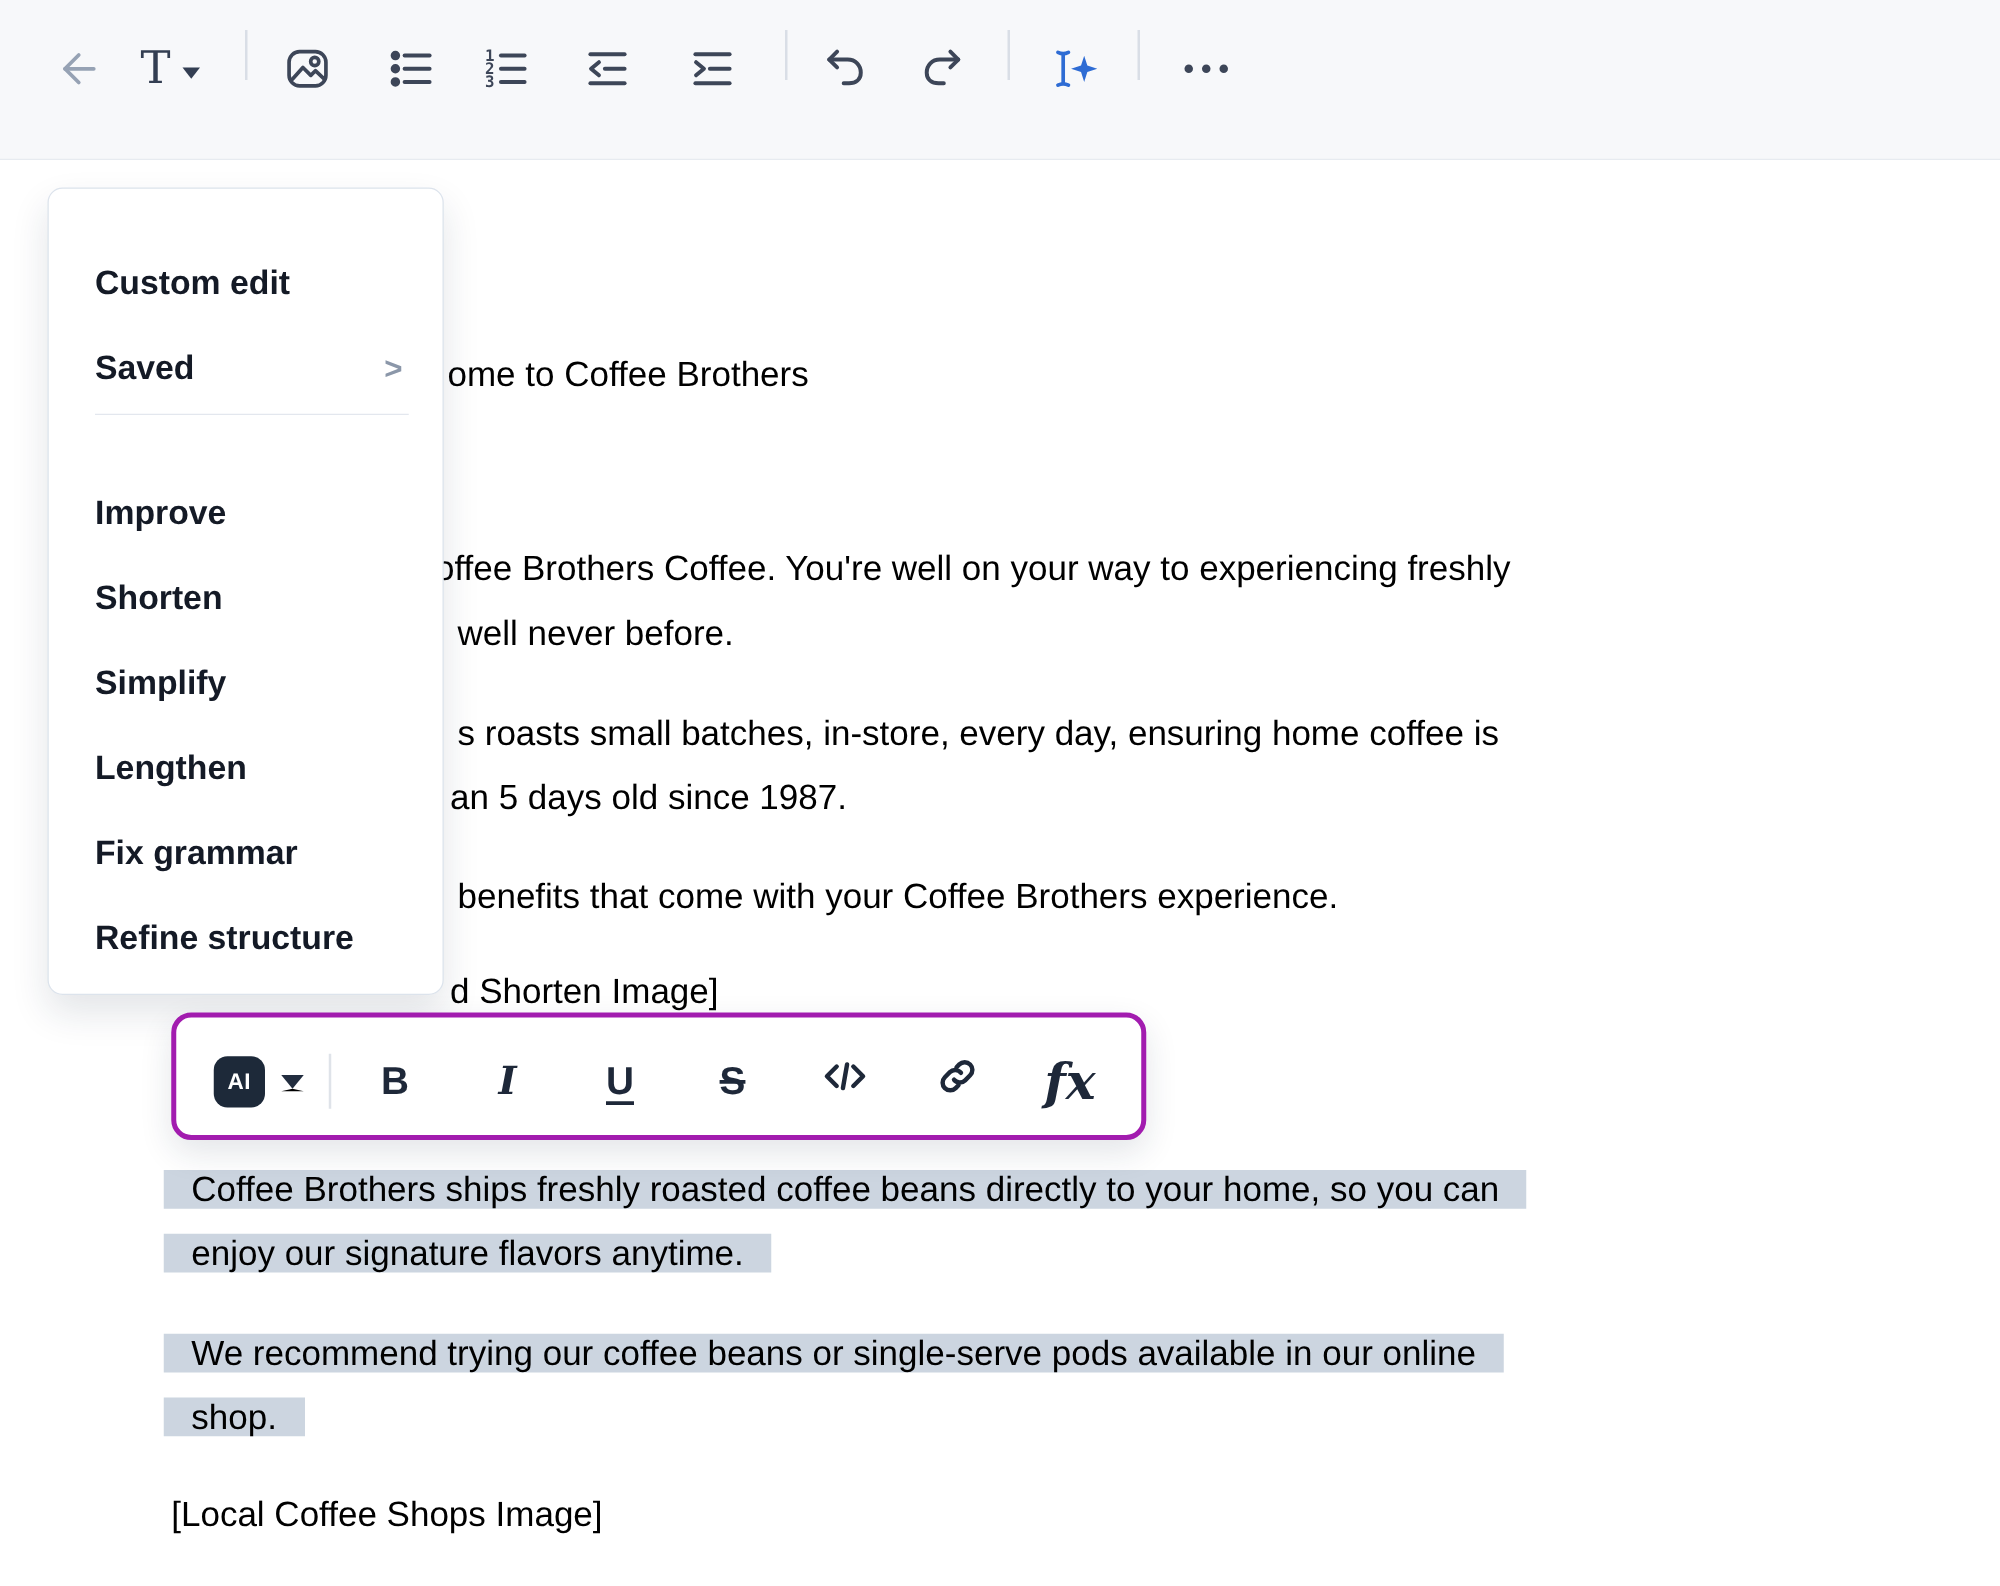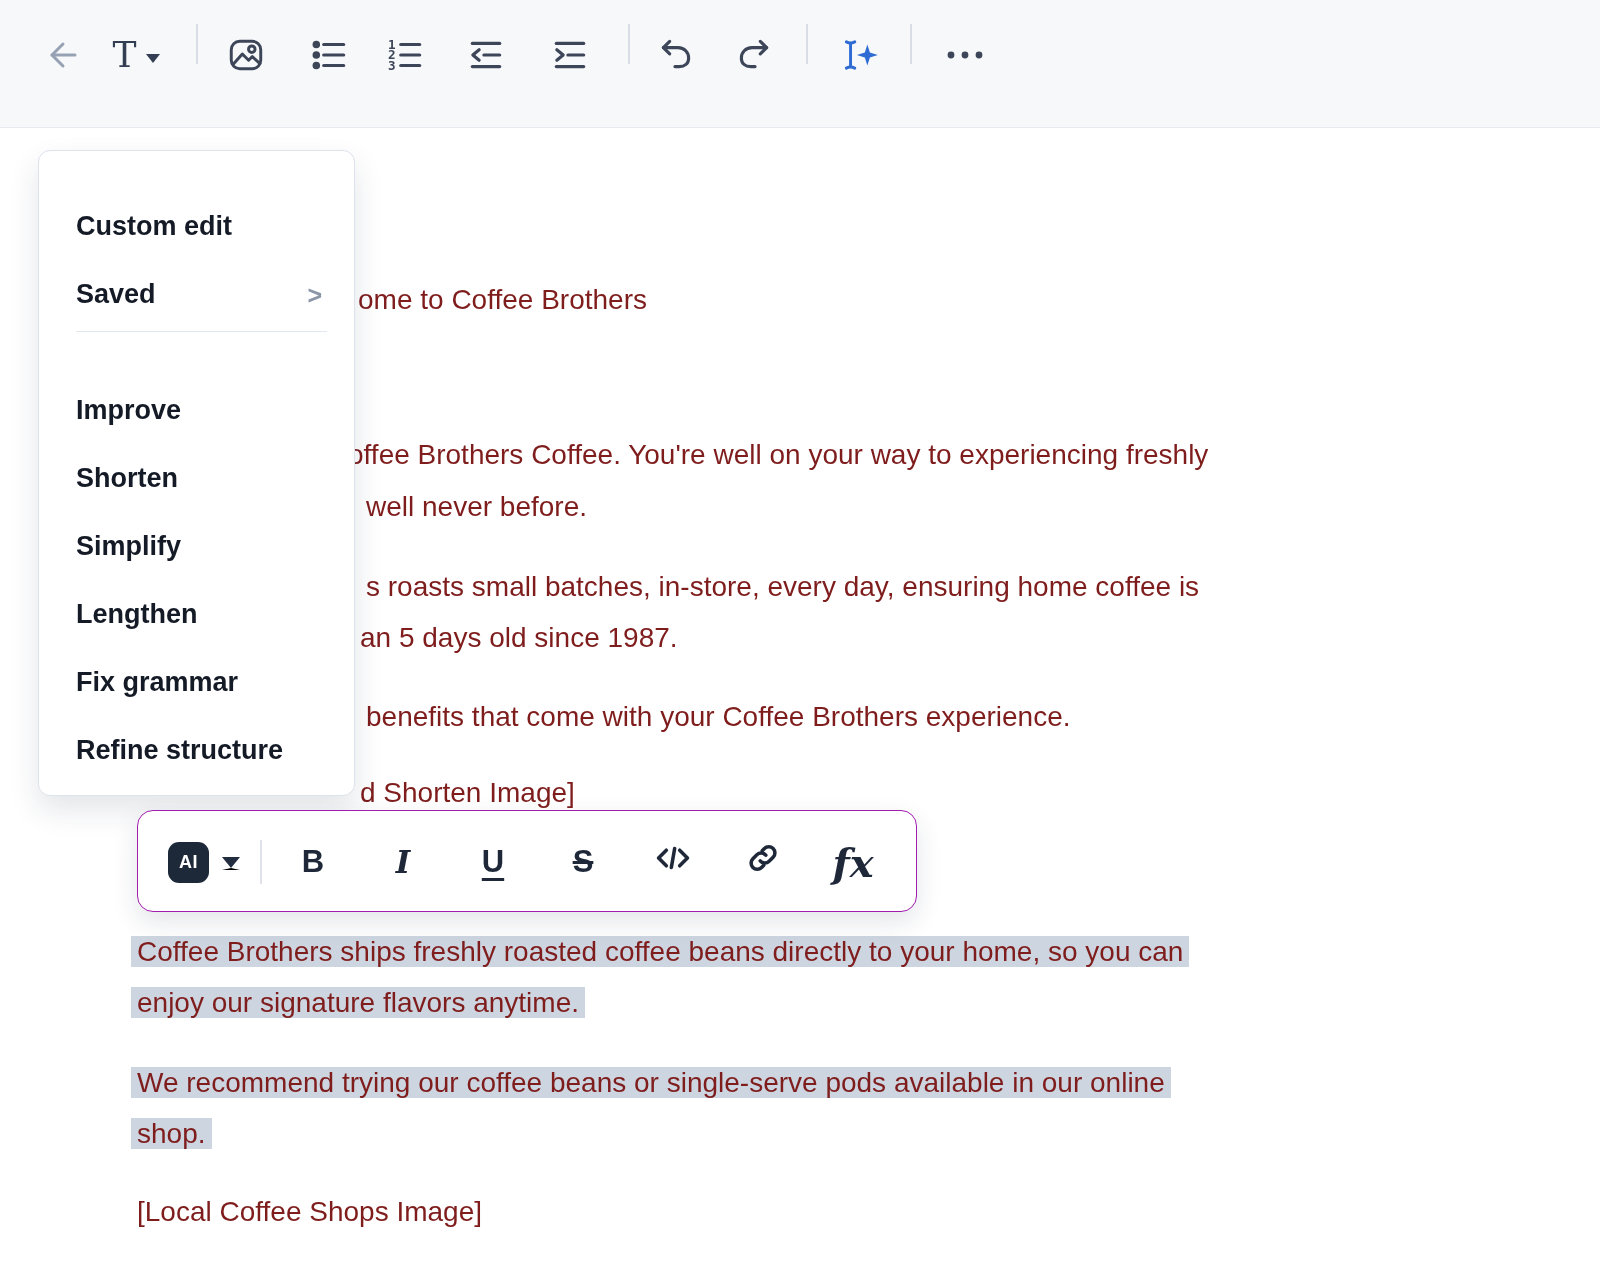--- a/index.html
+++ b/index.html
@@ -13,35 +13,35 @@
           align-items:center;justify-content:center;background:transparent;border:none;padding:0;cursor:pointer;}
   .tb-div{position:absolute;top:24px;width:2px;height:40px;background:#d9dee6;}
   .serif-t{font-family:"DejaVu Serif","Liberation Serif",serif;font-size:36px;
            font-weight:500;color:#333e52;line-height:1;}
   .caret-down{width:0;height:0;border-left:7px solid transparent;border-right:7px solid transparent;
               border-top:9px solid #333e52;margin-left:9px;margin-top:6px;}
   .tb-btn svg{display:block;}
 
   
   .doc-line{position:absolute;height:52px;line-height:52px;font-size:28px;
-            color:#7f1d1d;white-space:nowrap;z-index:1;}
-  .hl{background:#ccd5e0;padding:0 6px;}
+            color:#000000;white-space:nowrap;z-index:1;}
+  .hl{background:#ccd5e0;padding:0 22px;}
 
   
   .ai-menu{position:absolute;left:38px;top:150px;width:317px;height:646px;box-sizing:border-box;
            background:#ffffff;border:1px solid #dce3ec;border-radius:12px;
            box-shadow:0 14px 30px rgba(25,39,62,.12);padding-top:23px;z-index:20;}
   .menu-item{height:68px;display:flex;align-items:flex-end;justify-content:space-between;
              padding:0 32px 0 37px;font-size:27px;font-weight:600;color:#141a26;cursor:pointer;}
   .menu-item .chev{color:#8b97a9;font-size:25px;font-weight:700;}
   .menu-divider{height:1px;background:#e3e7ee;margin:21px 27px 26px 37px;}
 
   
   .fmt-bar{position:absolute;left:137px;top:810px;width:780px;height:102px;box-sizing:border-box;
-           background:#ffffff;border:1px solid #a21caf;border-radius:16px;
+           background:#ffffff;border:4px solid #a21caf;border-radius:16px;
            box-shadow:0 10px 26px rgba(25,39,62,.12);z-index:20;}
   .ai-chip{position:absolute;left:30px;top:31px;width:41px;height:41px;border-radius:11px;
            background:#1d2939;color:#ffffff;display:flex;align-items:center;justify-content:center;
            font-size:18px;font-weight:800;letter-spacing:.5px;cursor:pointer;border:none;}
   .ai-caret{position:absolute;left:84px;top:46px;width:0;height:0;cursor:pointer;
             border-left:9px solid transparent;border-right:9px solid transparent;
             border-top:11px solid #222d3f;background:transparent;padding:0;}
   .fmt-div{position:absolute;left:122px;top:29px;width:2px;height:44px;background:#dfe3e9;}
   .fmt-btn{position:absolute;top:21px;width:60px;height:60px;display:flex;align-items:center;
            justify-content:center;background:transparent;border:none;padding:0;cursor:pointer;

